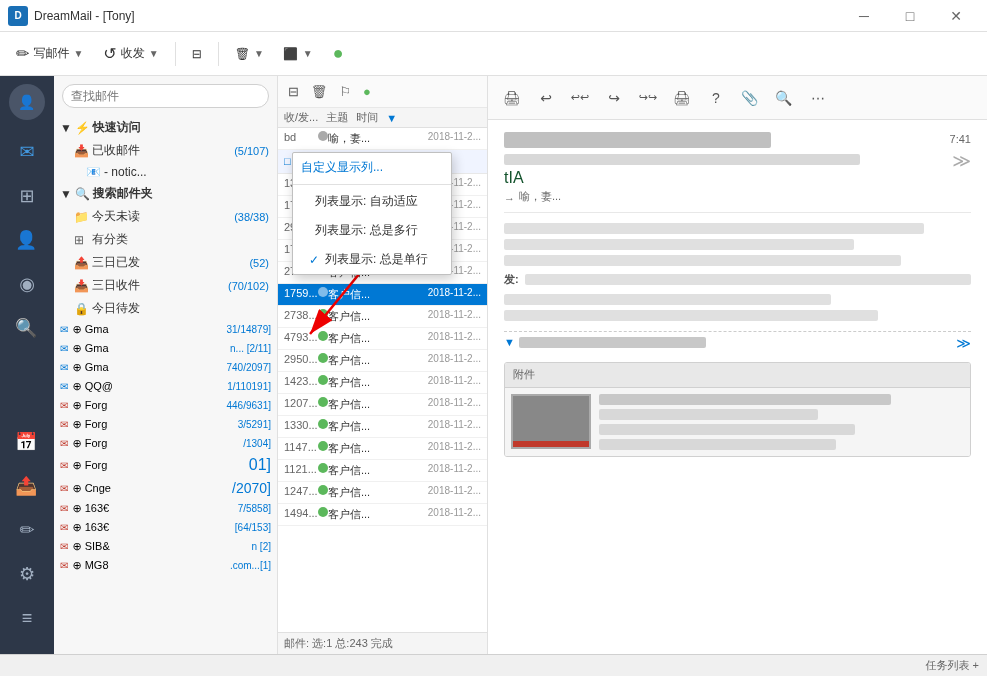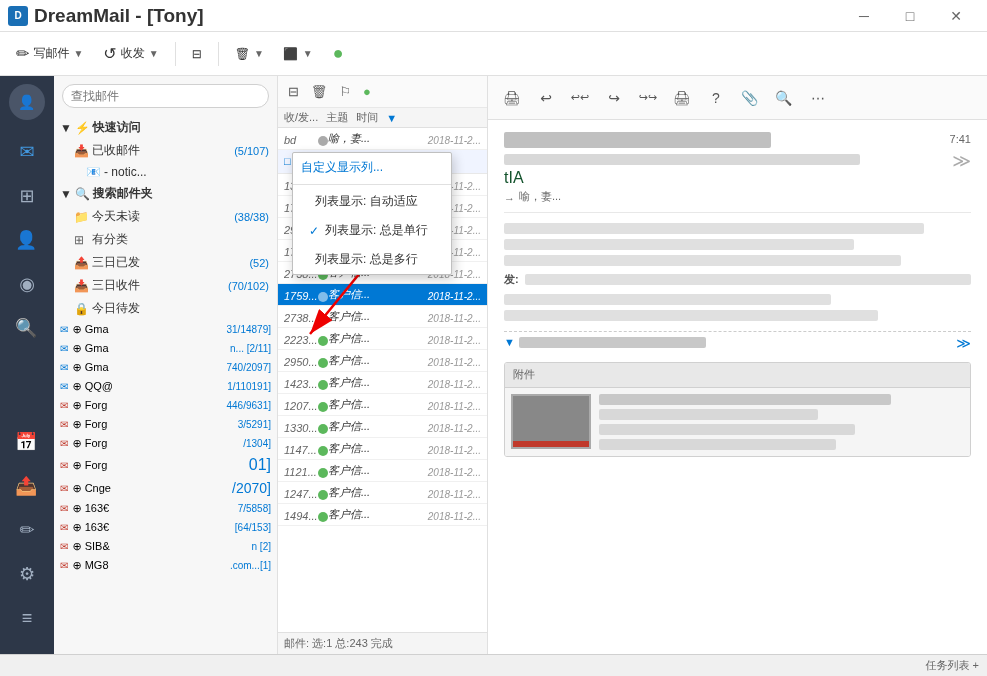--- a/index.html
+++ b/index.html
@@ -1,21 +1,21 @@
 <!DOCTYPE html>
 <html><head>
   <meta charset="utf-8">
   <style>
     * { margin: 0; padding: 0; box-sizing: border-box; }
     body { width: 987px; height: 676px; overflow: hidden; font-family: 'Microsoft YaHei', SimSun, sans-serif; font-size: 12px; background: #f0f0f0; display: flex; flex-direction: column; }
 
     
     #titlebar { height: 32px; background: #fff; display: flex; align-items: center; padding: 0 8px; border-bottom: 1px solid #e0e0e0; user-select: none; }
     #titlebar .app-icon { width: 20px; height: 20px; background: #1a6fb5; border-radius: 3px; display: flex; align-items: center; justify-content: center; color: white; font-size: 10px; font-weight: bold; margin-right: 6px; }
-    #titlebar .title { flex: 1; font-size: 19px; color: #333; font-weight: bold; }
+    #titlebar .title { flex: 1; font-size: 12px; color: #333; }
     #titlebar .win-controls { display: flex; gap: 0; }
     #titlebar .win-btn { width: 46px; height: 32px; display: flex; align-items: center; justify-content: center; cursor: pointer; font-size: 14px; color: #666; }
 
     
     #toolbar { height: 44px; background: #fff; border-bottom: 1px solid #e0e0e0; display: flex; align-items: center; padding: 0 8px; gap: 4px; }
     .toolbar-btn { display: flex; align-items: center; gap: 4px; padding: 4px 8px; border: none; background: none; cursor: pointer; color: #333; font-size: 12px; border-radius: 3px; }
     .toolbar-btn .icon { font-size: 16px; }
     .toolbar-sep { width: 1px; height: 24px; background: #e0e0e0; margin: 0 4px; }
     .toolbar-btn .arrow { font-size: 10px; color: #666; }
 
@@ -43,21 +43,21 @@
     .account-item { display: flex; align-items: center; padding: 3px 6px; cursor: pointer; gap: 4px; }
 
     
     #email-list-panel { width: 210px; background: #fff; border-right: 1px solid #e0e0e0; display: flex; flex-direction: column; overflow: hidden; position: relative; }
     #email-list-toolbar { height: 32px; display: flex; align-items: center; padding: 0 6px; border-bottom: 1px solid #e8e8e8; gap: 4px; background: #fafafa; }
     .list-toolbar-btn { background: none; border: none; cursor: pointer; padding: 2px 4px; font-size: 13px; color: #555; border-radius: 2px; }
     .col-header { display: flex; align-items: center; padding: 2px 6px; background: #f5f5f5; border-bottom: 1px solid #e0e0e0; font-size: 11px; color: #666; gap: 8px; }
     .col-header span { cursor: pointer; }
     .email-list { flex: 1; overflow-y: auto; }
     .email-group-header { padding: 4px 6px; background: #f0f4ff; font-size: 11px; color: #0078d4; border-bottom: 1px solid #e8e8e8; }
-    .email-item { display: flex; align-items: flex-end; padding: 3px 6px; border-bottom: 1px solid #f0f0f0; cursor: pointer; min-height: 22px; font-style: italic; }
+    .email-item { display: flex; align-items: flex-start; padding: 3px 6px; border-bottom: 1px solid #f0f0f0; cursor: pointer; min-height: 22px; }
     .email-item.selected { background: #0078d4; color: white; }
     .email-item.selected .email-date, .email-item.selected .email-subject, .email-item.selected .email-sender { color: white; }
     .email-sender { width: 34px; font-size: 11px; overflow: hidden; text-overflow: ellipsis; white-space: nowrap; color: #666; }
     .email-subject { flex: 1; font-size: 11px; overflow: hidden; text-overflow: ellipsis; white-space: nowrap; color: #333; }
     .email-date { font-size: 10px; color: #999; white-space: nowrap; }
     .email-status { width: 12px; height: 12px; border-radius: 50%; background: #5cb85c; flex-shrink: 0; }
     .status-badge { width: 10px; height: 10px; border-radius: 50%; background: #5cb85c; display: inline-block; }
     .list-footer { padding: 3px 6px; background: #f5f5f5; border-top: 1px solid #e0e0e0; font-size: 11px; color: #666; display: flex; justify-content: space-between; }
 
     
@@ -331,21 +331,21 @@
         <span class="email-subject">客户信...</span>
         <span class="email-date">2018-11-2...</span>
       </div>
       <div class="email-item">
         <span class="email-sender">2738...</span>
         <span class="status-badge"></span>
         <span class="email-subject">客户信...</span>
         <span class="email-date">2018-11-2...</span>
       </div>
       <div class="email-item">
-        <span class="email-sender">2223...</span>
+        <span class="email-sender">4793...</span>
         <span class="status-badge"></span>
         <span class="email-subject">客户信...</span>
         <span class="email-date">2018-11-2...</span>
       </div>
       <div class="email-item">
         <span class="email-sender">2950...</span>
         <span class="status-badge"></span>
         <span class="email-subject">客户信...</span>
         <span class="email-date">2018-11-2...</span>
       </div>
@@ -470,25 +470,25 @@
   </div>
 
   <div id="dropdown-menu">
     <div class="menu-item header">
       <span>自定义显示列...</span>
     </div>
     <div class="menu-separator"></div>
     <div class="menu-item unchecked">
       <span>列表显示: 自动适应</span>
     </div>
+    <div class="menu-item unchecked">
+      <span>列表显示: 总是多行</span>
+    </div>
     <div class="menu-item checked">
       <span>列表显示: 总是单行</span>
-    </div>
-    <div class="menu-item unchecked">
-      <span>列表显示: 总是多行</span>
     </div>
   </div>
 
   <div id="red-arrow">
     <svg width="160" height="200" viewBox="0 0 160 200">
       <defs>
         <marker id="arrowhead" markerWidth="10" markerHeight="7" refX="10" refY="3.5" orient="auto">
           <polygon points="0 0, 10 3.5, 0 7" fill="#e00"></polygon>
         </marker>
       </defs>

